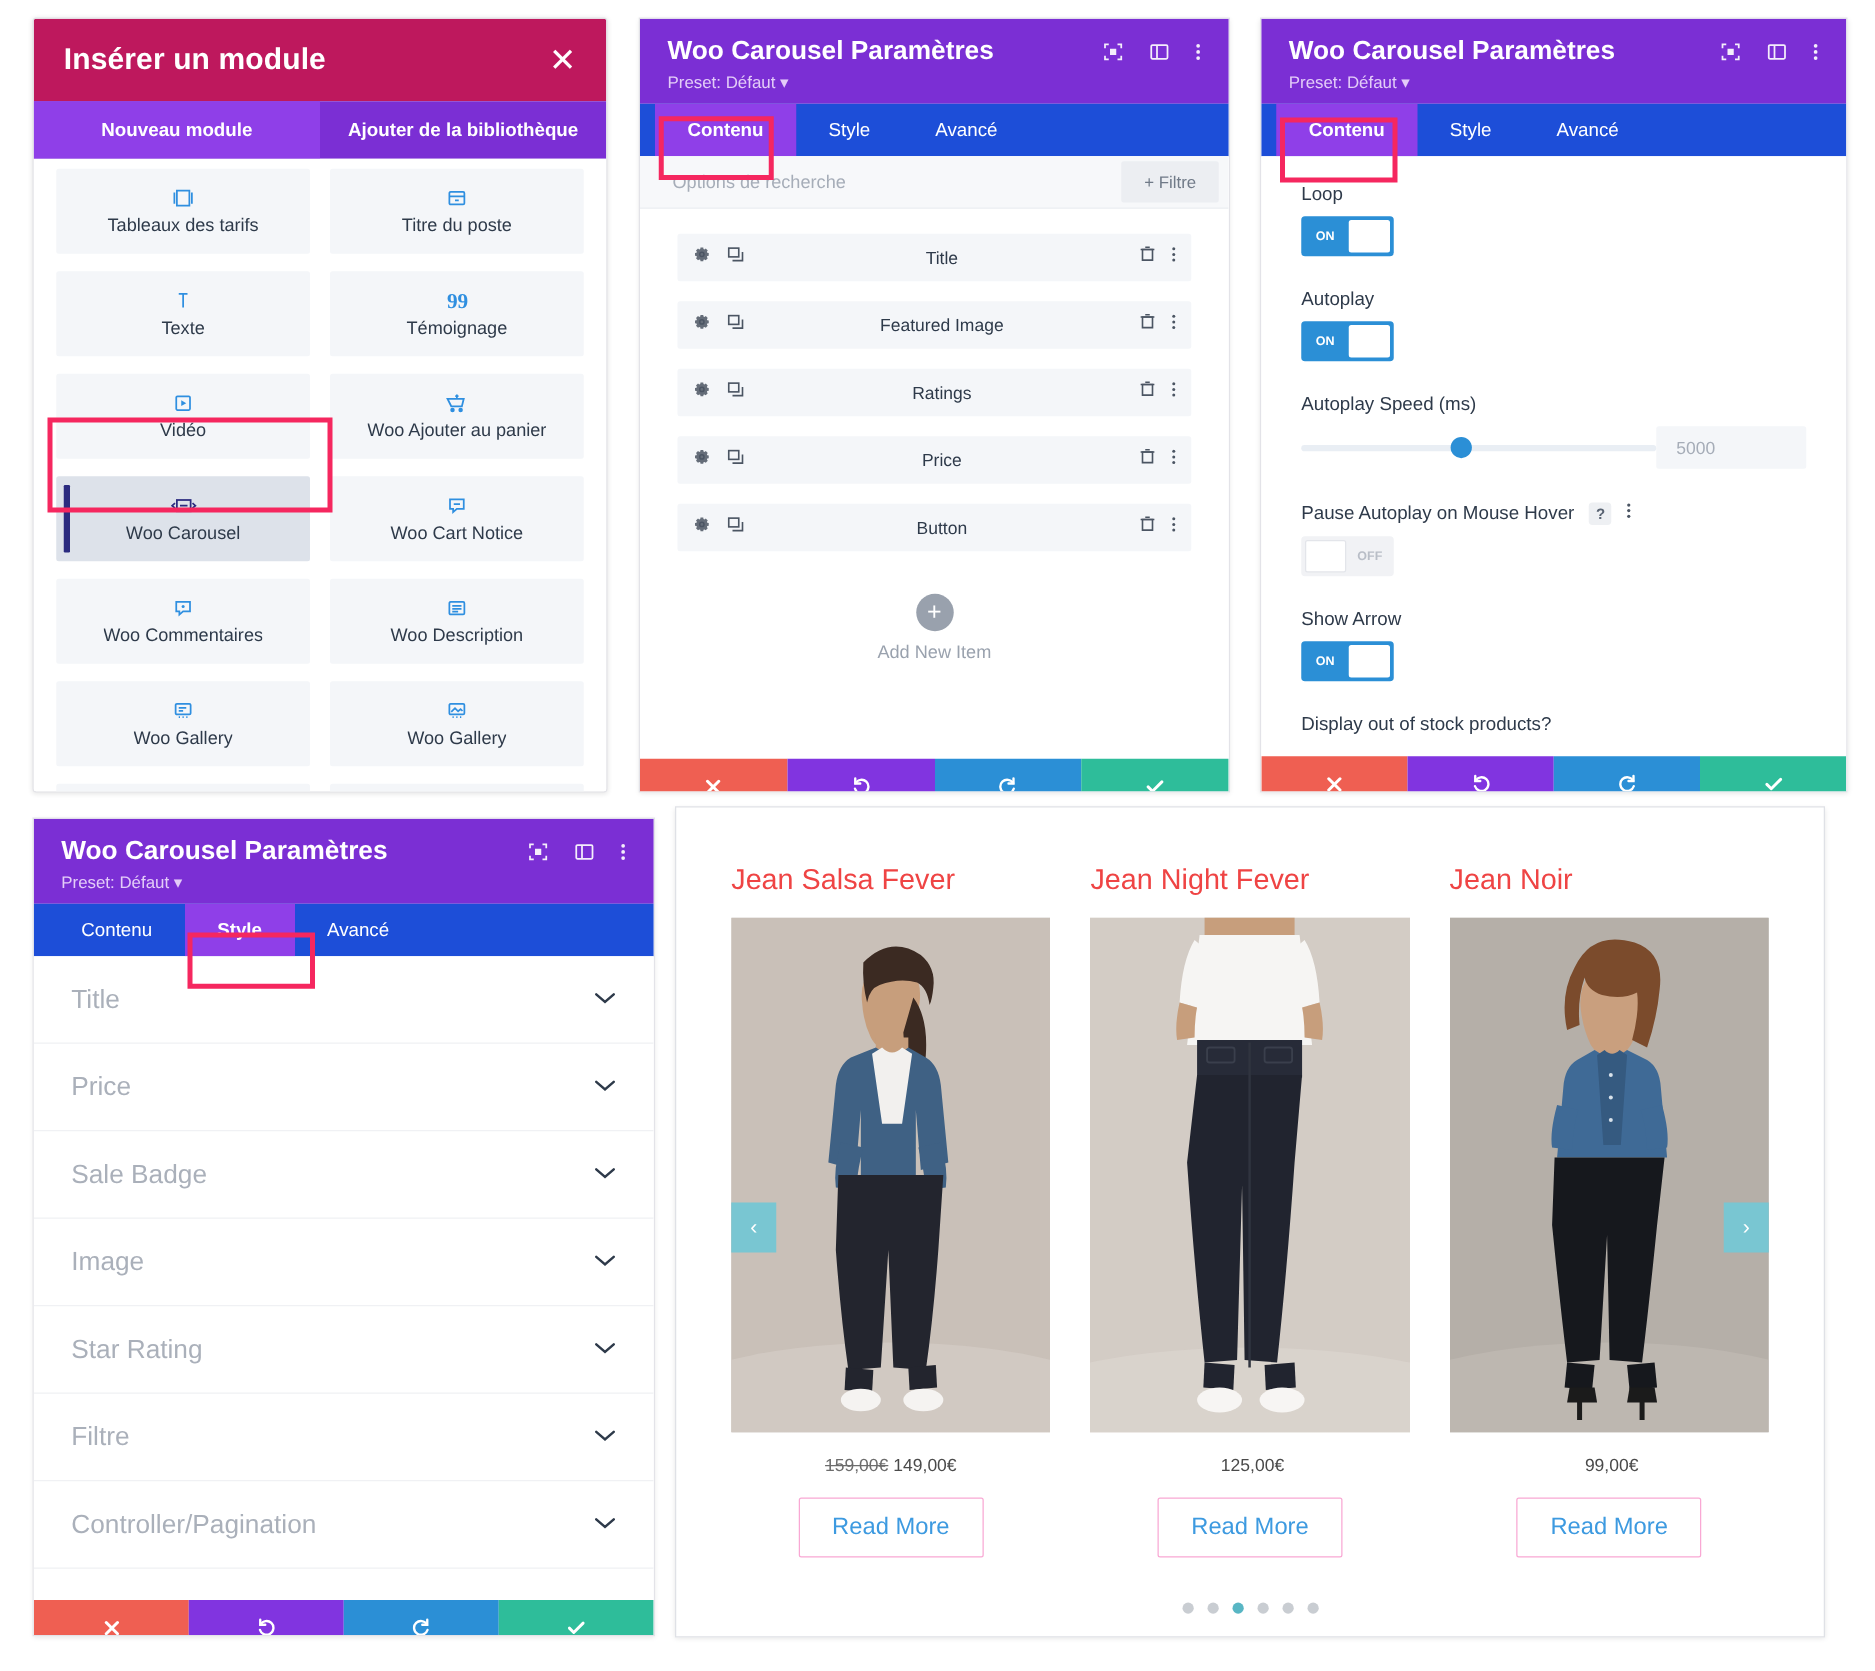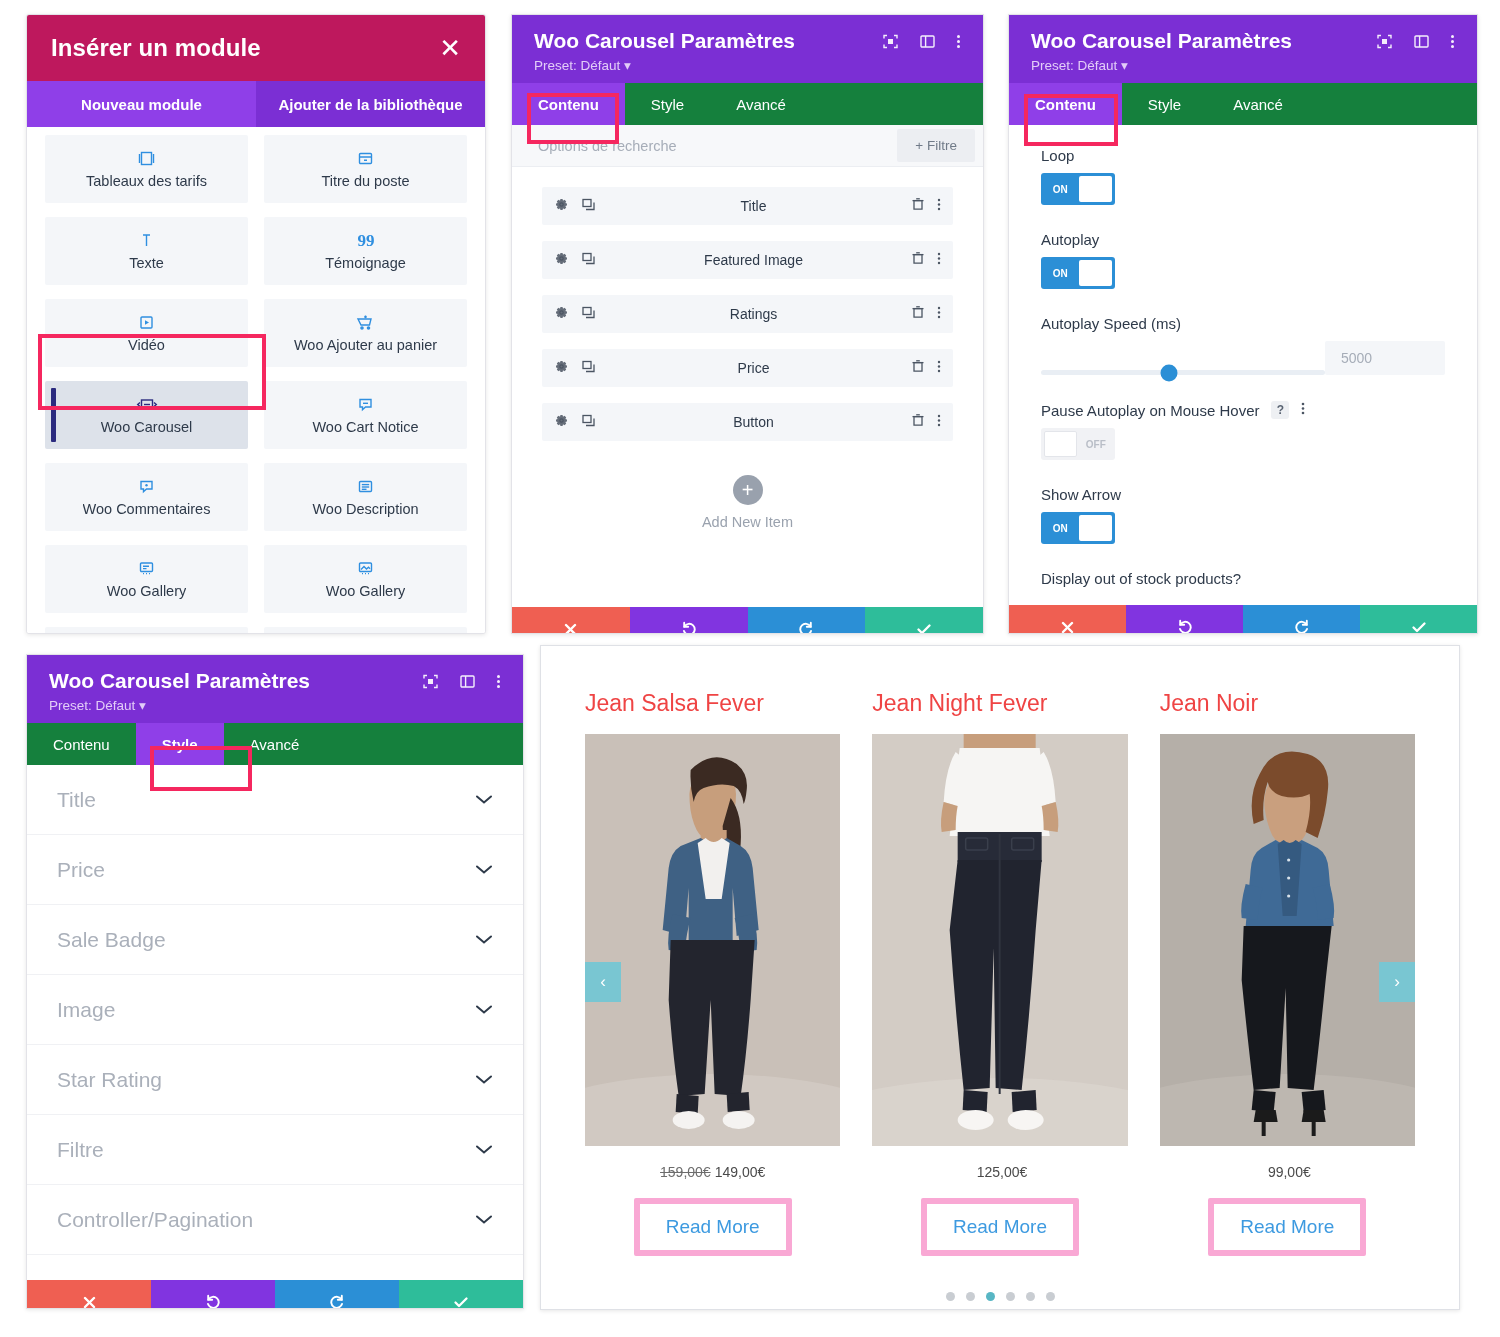--- a/index.html
+++ b/index.html
@@ -64,21 +64,21 @@
   }
   #hlWooCarousel { left: 38px; top: 334px; width: 228px; height: 76px; }
 
   
   .sp-head { background: #7B2FD4; padding: 14px 22px 10px 22px; }
   .sp-title { color: #fff; font-size: 21px; font-weight: bold; }
   .sp-preset { color: #e3ccf8; font-size: 13.5px; margin-top: 4px; }
   .sp-head-row { display: flex; align-items: flex-start; justify-content: space-between; }
   .sp-icons { display: flex; align-items: center; gap: 20px; padding-top: 4px; }
   .sp-icon { color: #fff; opacity: .92; cursor: pointer; display: block; }
-  .sp-tabs { display: flex; background: #15803d; height: 42px; position: relative; }
+  .sp-tabs { display: flex; background: #1d4ed8; height: 42px; position: relative; padding-left: 12px; }
   .sp-tab {
     display: flex; align-items: center; padding: 0 26px;
     color: #fff; font-size: 15px; cursor: pointer;
   }
   .sp-tab.active { background: #8F3FE8; font-weight: bold; }
   .sp-body { background: #fff; position: relative; overflow: hidden; }
   .sp-foot { display: flex; height: 44px; position: absolute; left: 0; right: 0; bottom: 0; }
   .sp-btn { flex: 1; display: flex; align-items: center; justify-content: center; cursor: pointer; }
   .sp-btn svg { display:block; }
   .sp-btn.c { background: #ef5f52; }
@@ -142,21 +142,21 @@
   .toggle {
     width: 74px; height: 32px; border-radius: 3px; display: flex;
     overflow: hidden; cursor: pointer; font-size: 10px; font-weight: bold;
   }
   .toggle.on { background: #2b8fd6; }
   .toggle.on .tg-text { color: #fff; width: 40px; display: flex; align-items: center; justify-content: center; }
   .toggle.on .tg-knob { width: 34px; background: #fff; margin: 3px 3px 3px 0; border-radius: 2px; }
   .toggle.off { background: #f1f2f5; }
   .toggle.off .tg-knob { width: 34px; background: #fff; margin: 3px 0 3px 3px; border-radius: 2px; border: 1px solid #e3e5ea; }
   .toggle.off .tg-text { color: #b9bec7; width: 40px; display: flex; align-items: center; justify-content: center; }
-  .slider-row { display: flex; align-items: flex-end; }
+  .slider-row { display: flex; align-items: center; }
   .slider-track { flex: 1; height: 5px; background: #e9eef4; border-radius: 3px; position: relative; }
   .slider-knob {
     position: absolute; left: 45%; top: 50%; transform: translate(-50%,-50%);
     width: 17px; height: 17px; border-radius: 50%; background: #2b8fd6; cursor: pointer;
   }
   .slider-input {
     width: 120px; height: 34px; background: #f4f6f9; border: none; border-radius: 2px;
     color: #a6adb8; font-size: 14px; padding-left: 16px;
     font-family: "Liberation Sans", sans-serif;
   }
@@ -177,21 +177,21 @@
   
   #panelE { left: 540px; top: 645px; width: 920px; height: 665px; border: 1px solid #dfe1e6; }
   .carousel { display: flex; gap: 32px; padding: 44px 44px 0 44px; position: relative; }
   .prod { flex: 1; min-width: 0; }
   .prod-title { font-size: 23px; color: #ef4444; margin-bottom: 17px; font-weight: normal; }
   .prod-img { width: 100%; height: 412px; position: relative; overflow: hidden; }
   .prod-price { text-align: center; font-size: 14px; color: #4a4a4a; margin-top: 18px; }
   .price-old { text-decoration: line-through; color: #6c6c6c; margin-right: 4px; }
   .read-more {
     display: block; margin: 18px auto 0 auto;
-    border: 6px solid #f9a8d4; background: #fff; color: #3d9ae0;
+    border: 1px solid #f9a8d4; background: #fff; color: #3d9ae0;
     font-size: 19px; padding: 12px 26px; cursor: pointer; border-radius: 2px;
     font-family: "Liberation Sans", sans-serif;
   }
   .car-arrow {
     position: absolute; width: 36px; height: 40px; background: #79c6d2;
     display: flex; align-items: center; justify-content: center;
     color: #fff; font-size: 17px; cursor: pointer; z-index: 5;
   }
   .car-arrow.left { left: 44px; top: 316px; }
   .car-arrow.right { right: 44px; top: 316px; }

